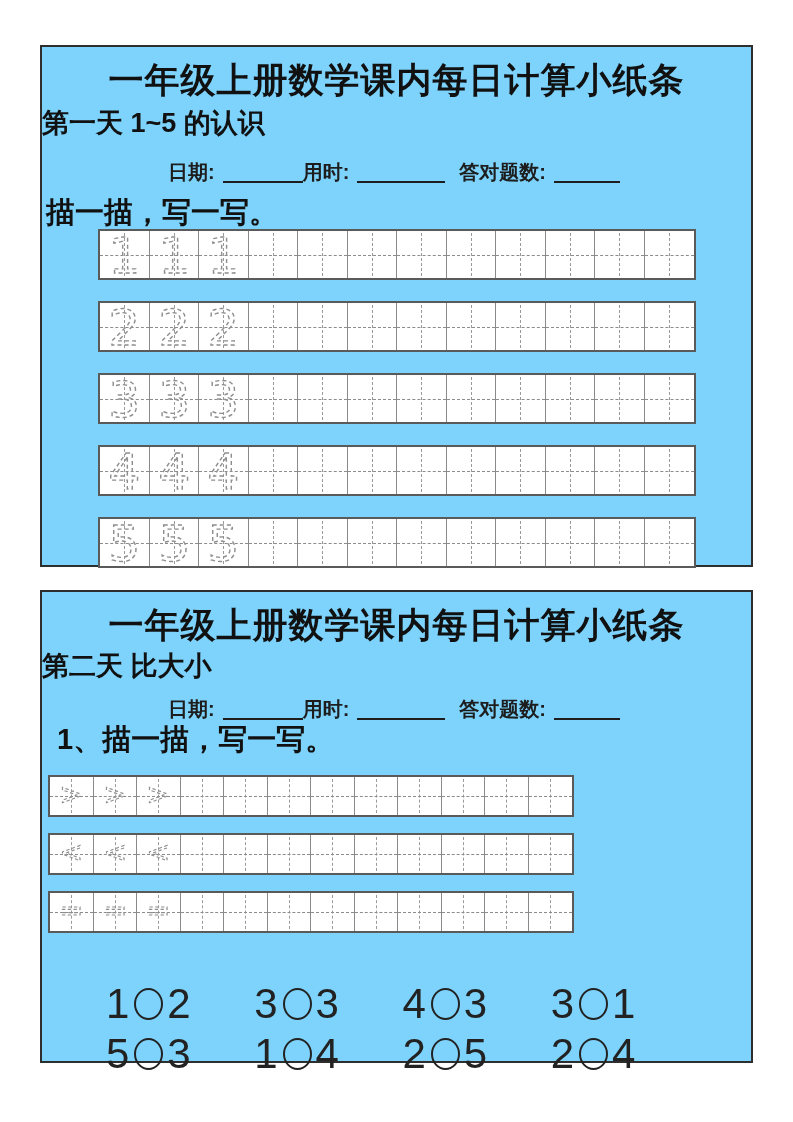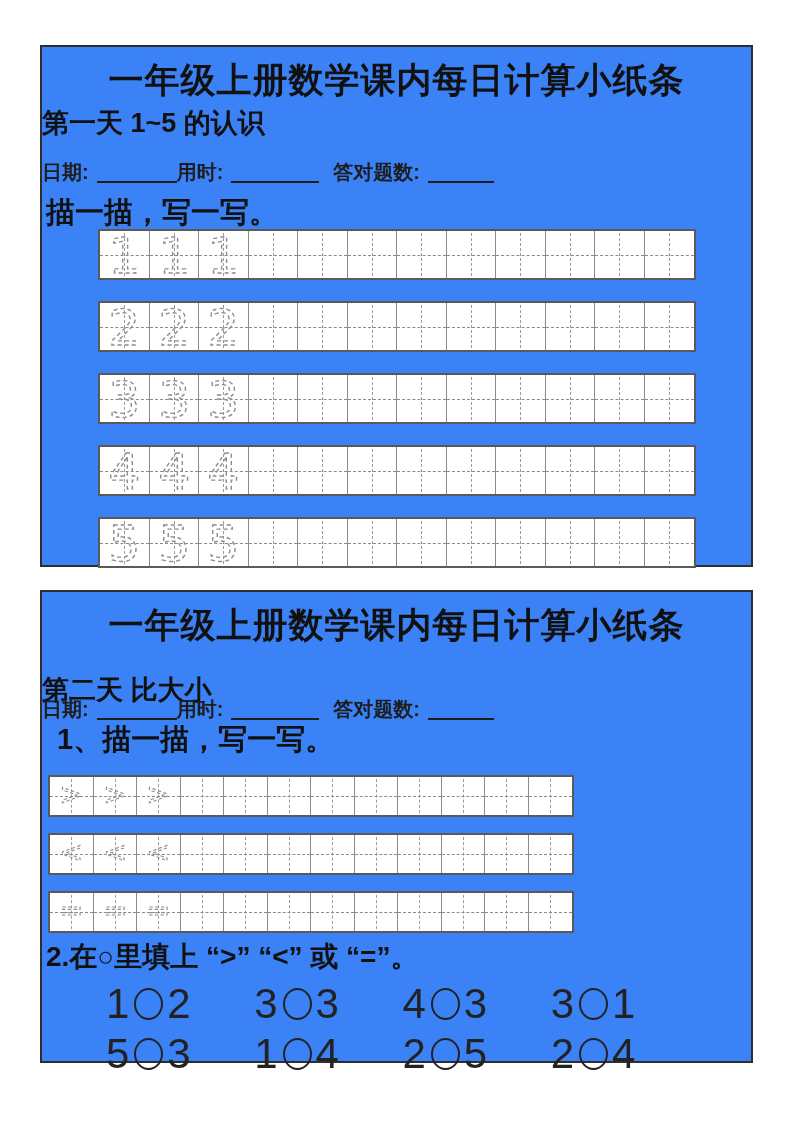--- a/index.html
+++ b/index.html
@@ -10,43 +10,44 @@
     color:#1d1d1d;
     position:relative;
     overflow:hidden;
   }
   .sheet{
     position:absolute;
     left:40px;
     width:713px;
     border:2px solid #2e2e2e;
     box-sizing:border-box;
-    background:#3b82f6;
+    background:#7dd3fc;
   }
   .sheet.s1{top:45px;height:522px;}
   .sheet.s2{top:590px;height:473px;}
 
   .title{
     position:absolute;top:10px;left:0;right:0;
     text-align:center;
     font-size:35px;font-weight:bold;
     letter-spacing:1px;
     color:#111;
     white-space:nowrap;
   }
   .subtitle{
     position:absolute;top:58px;left:0;right:0;
     text-align:left;
     font-size:27px;font-weight:bold;
     color:#111;
     white-space:nowrap;
   }
-  .s2 .subtitle{top:56px;margin-top:24px;}
+  .s2 .subtitle{top:56px;}
   .meta{
     position:absolute;top:112px;left:0;right:3px;
+    text-align:center;
     font-size:20px;font-weight:bold;
     white-space:nowrap;
   }
   .s2 .meta{top:104px;}
   .meta-item{display:inline-block;}
   .blank{
     display:inline-block;
     border-bottom:2px solid #1d1d1d;
     height:18px;
     vertical-align:-4px;
@@ -363,21 +364,20 @@
         <div class="cell"></div>
         <div class="cell"></div>
         <div class="cell"></div>
         <div class="cell"></div>
         <div class="cell"></div>
         <div class="cell"></div>
         <div class="cell"></div>
         <div class="cell"></div>
       </div>
     </div>
-  <div class="exercise-prompt">2.在○里填上 “&gt;” “&lt;” 或 “=”。</div>
   <div class="problems">
       <span class="problem">
         <span>1</span>
         <span class="cmp-circle"></span>
         <span>2</span>
       </span>
       <span class="problem">
         <span>3</span>
         <span class="cmp-circle"></span>
         <span>3</span>

